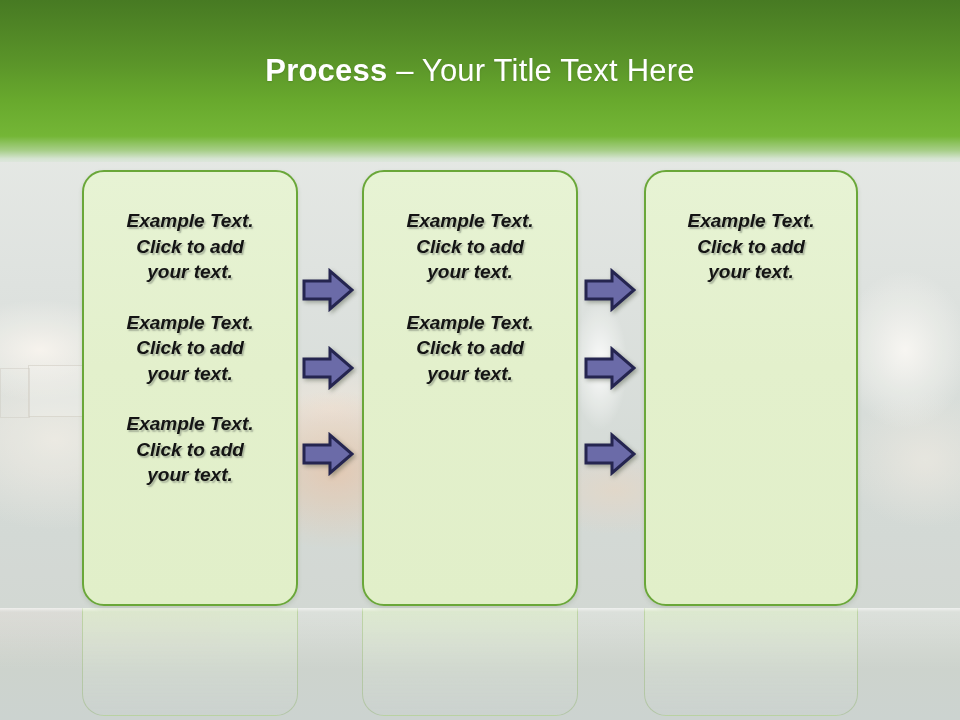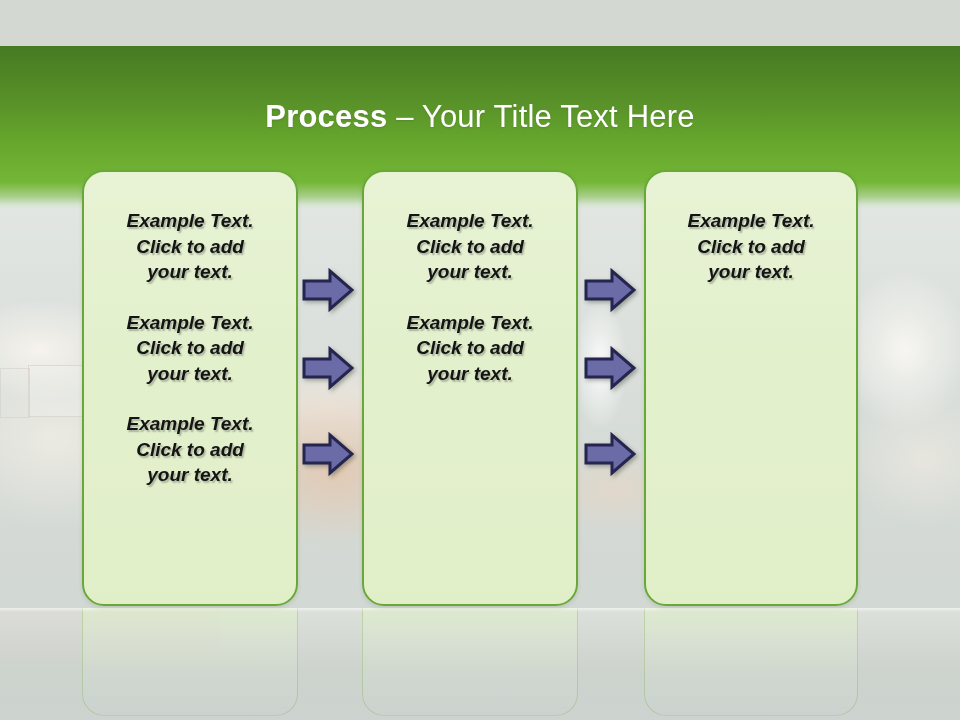--- a/index.html
+++ b/index.html
@@ -70,21 +70,20 @@
     position:absolute; left:0; top:0; width:960px; height:162px;
     background:linear-gradient(180deg,
       #477a23 0%,
       #4e8325 14%,
       #5a9429 38%,
       #68a92d 62%,
       #74b636 84%,
       #a8cf8a 93%,
       #d6e4d2 98%,
       #dde6dc 100%);
-    margin-top:46px;
   }
   .header-title {
     position:absolute; left:0; top:52px; width:960px;
     text-align:center;
     color:#ffffff;
     font-size:31px;
     line-height:38px;
     letter-spacing:.2px;
     white-space:nowrap;
     text-shadow:0 1px 2px rgba(0,0,0,.12);

